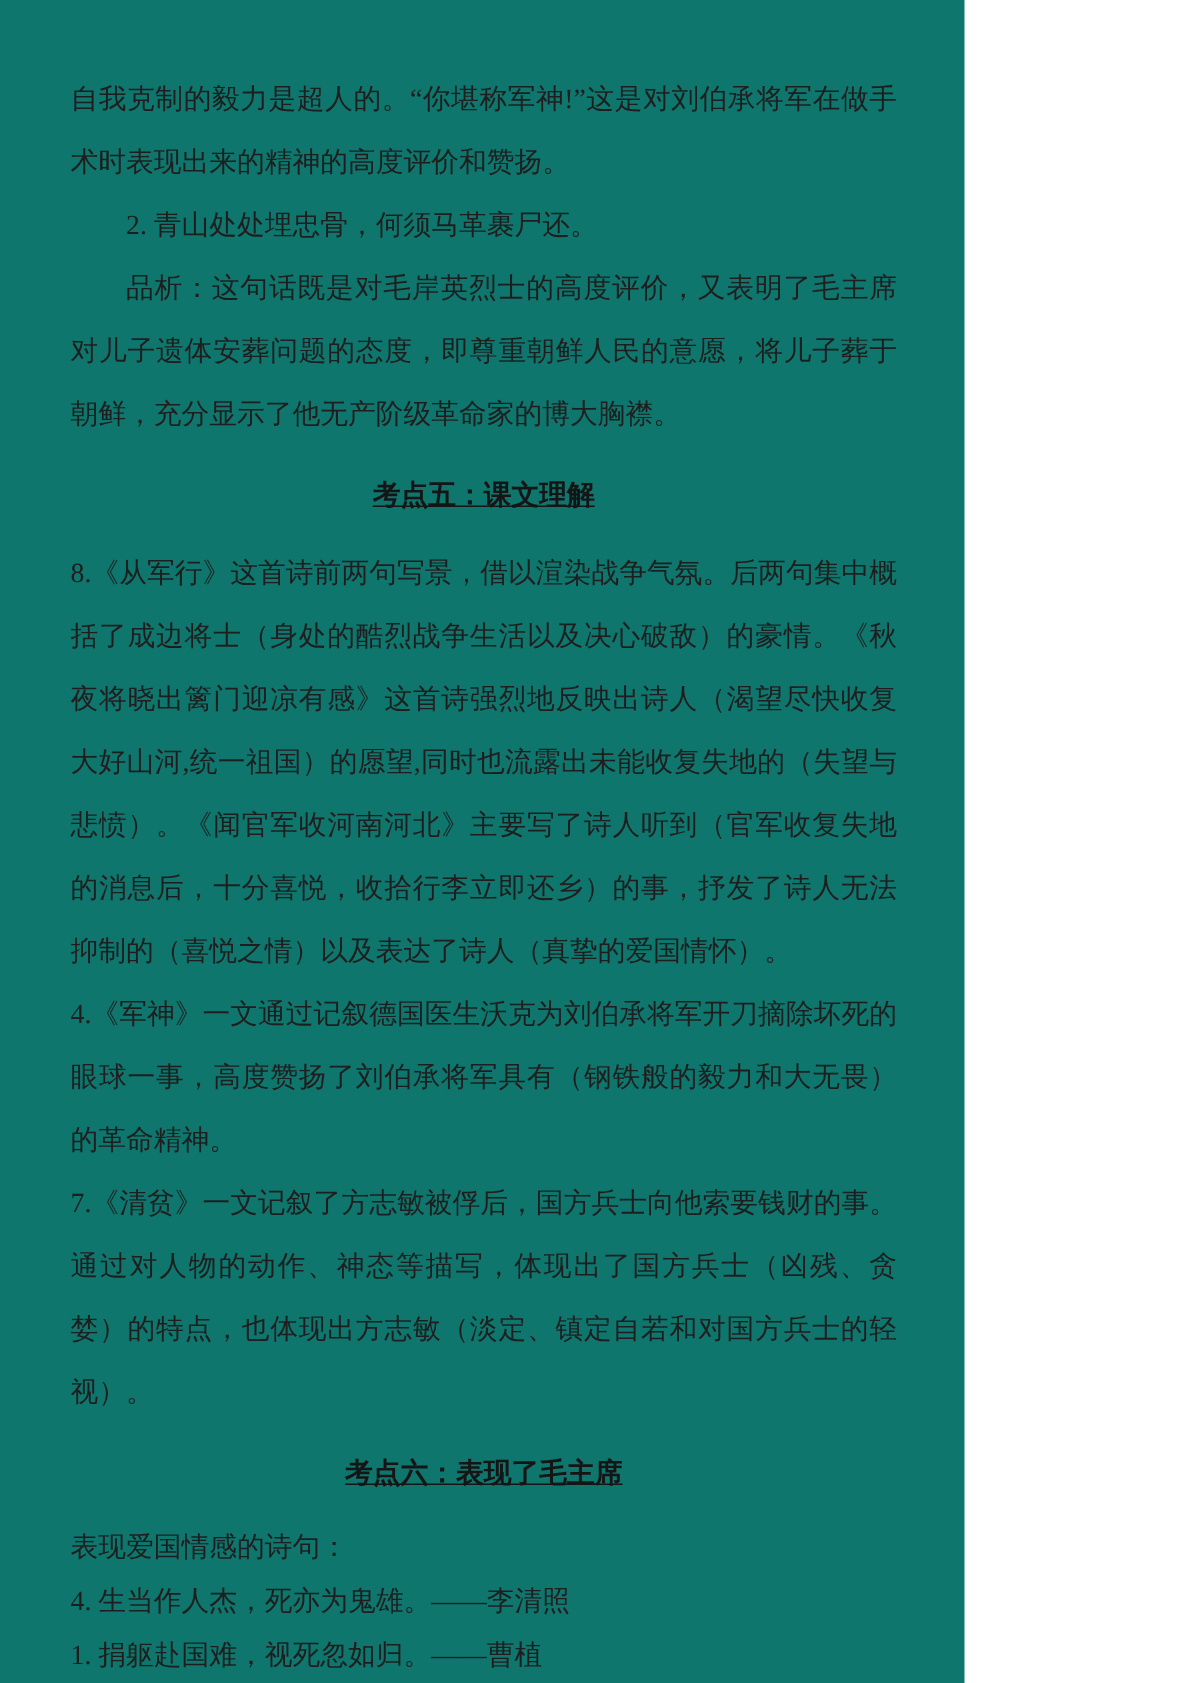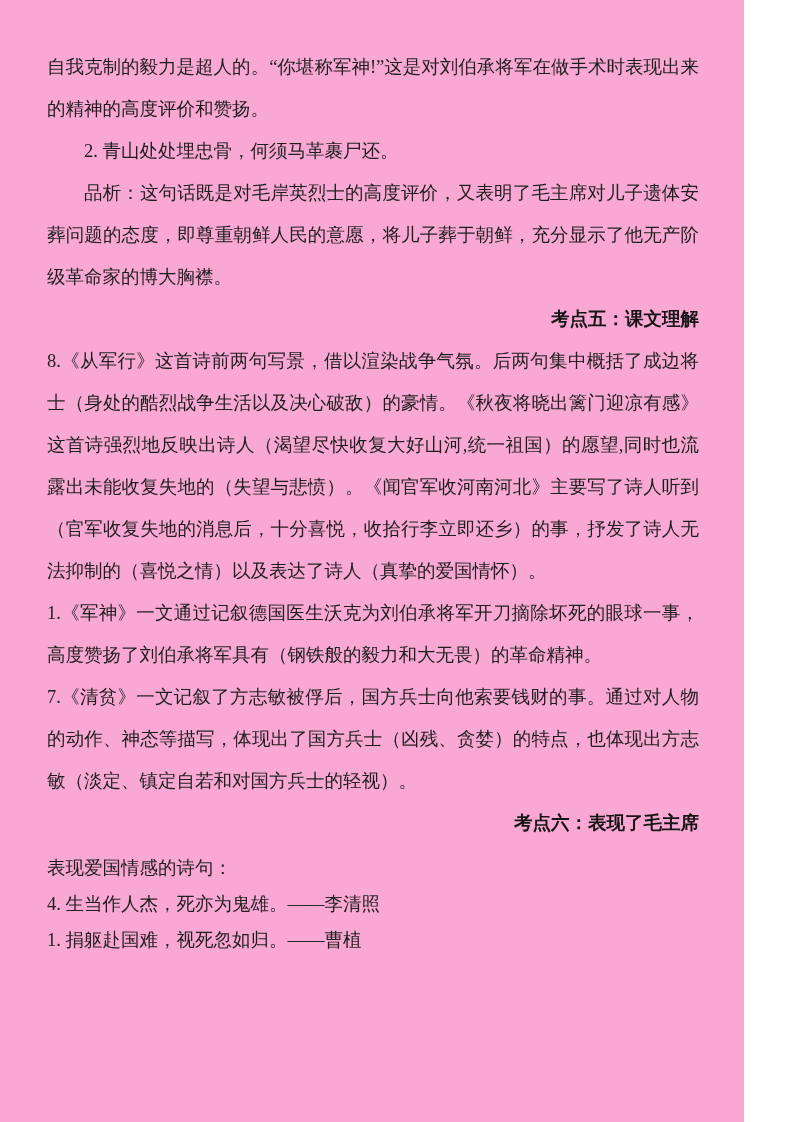--- a/index.html
+++ b/index.html
@@ -2,48 +2,49 @@
 <html><head>
 <meta charset="utf-8">
 <style>
   html, body {
     margin: 0;
     padding: 0;
     background: #ffffff;
   }
   .page {
     position: relative;
-    width: 744px;
+    width: 643px;
     height: 1122px;
     box-sizing: border-box;
     padding: 46px 45px 0 47px;
-    background: #f9a8d4;
+    background: #0f766e;
     color: #1e1e1e;
     font-family: "Liberation Serif", serif;
     font-size: 18.5px;
     line-height: 42px;
     text-align: justify;
     overflow: hidden;
   }
   .para {
     margin: 0;
     text-align: justify;
   }
   .indent {
     text-indent: 37px;
     font-family: Liberation Serif, serif;
   }
   .heading {
-    margin: 0;
+    margin: 11px;
     font-size: 18.5px;
     line-height: 42px;
     font-weight: 700;
-    text-align: right;
+    text-align: center;
     font-family: "Liberation Sans", sans-serif;
     color: #151515;
+    text-decoration: underline;
   }
   .tight {
     line-height: 36px;
   }
   .mt {
     margin-top: 6px;
   }
 </style>
 </head>
 <body>
@@ -53,21 +54,21 @@
 
   <p class="para indent">2. 青山处处埋忠骨，何须马革裹尸还。</p>
 
   <p class="para indent">品析：这句话既是对毛岸英烈士的高度评价，又表明了毛主席对儿子遗体安葬问题的态度，即尊重朝鲜人民的意愿，将儿子葬于朝鲜，充分显示了他无产阶级革命家的博大胸襟。</p>
 
   <h2 class="heading">考点五：课文理解</h2>
 
   <p class="para">8.《从军行》这首诗前两句写景，借以渲染战争气氛。后两句集中概括了成边将士（身处的酷烈战争生活以及决心破敌）的豪情。《秋夜将晓出篱门迎凉有感》这首诗强烈地反映出诗人（渴望尽快收复大好山河,统一祖国）的愿望,同时也流露出未能收复失地的（失望与悲愤）。《闻官军收河南河北》主要写了诗人听到（官军收复失地的消息后，十分喜悦，收拾行李立即还乡）的事，抒发了诗人无法抑制的（喜悦之情）以及表达了诗人（真挚的爱国情怀）。</p>
 
 
-  <p class="para">1.《军神》一文通过记叙德国医生沃克为刘伯承将军开刀摘除坏死的眼球一事，高度赞扬了刘伯承将军具有（钢铁般的毅力和大无畏）的革命精神。</p>
+  <p class="para">4.《军神》一文通过记叙德国医生沃克为刘伯承将军开刀摘除坏死的眼球一事，高度赞扬了刘伯承将军具有（钢铁般的毅力和大无畏）的革命精神。</p>
 
   <p class="para">7.《清贫》一文记叙了方志敏被俘后，国方兵士向他索要钱财的事。通过对人物的动作、神态等描写，体现出了国方兵士（凶残、贪婪）的特点，也体现出方志敏（淡定、镇定自若和对国方兵士的轻视）。</p>
 
   <h2 class="heading">考点六：表现了毛主席</h2>
 
   <p class="para tight mt">表现爱国情感的诗句：</p>
 
   <p class="para tight">4. 生当作人杰，死亦为鬼雄。——李清照</p>
 
   <p class="para tight">1. 捐躯赴国难，视死忽如归。——曹植</p>

